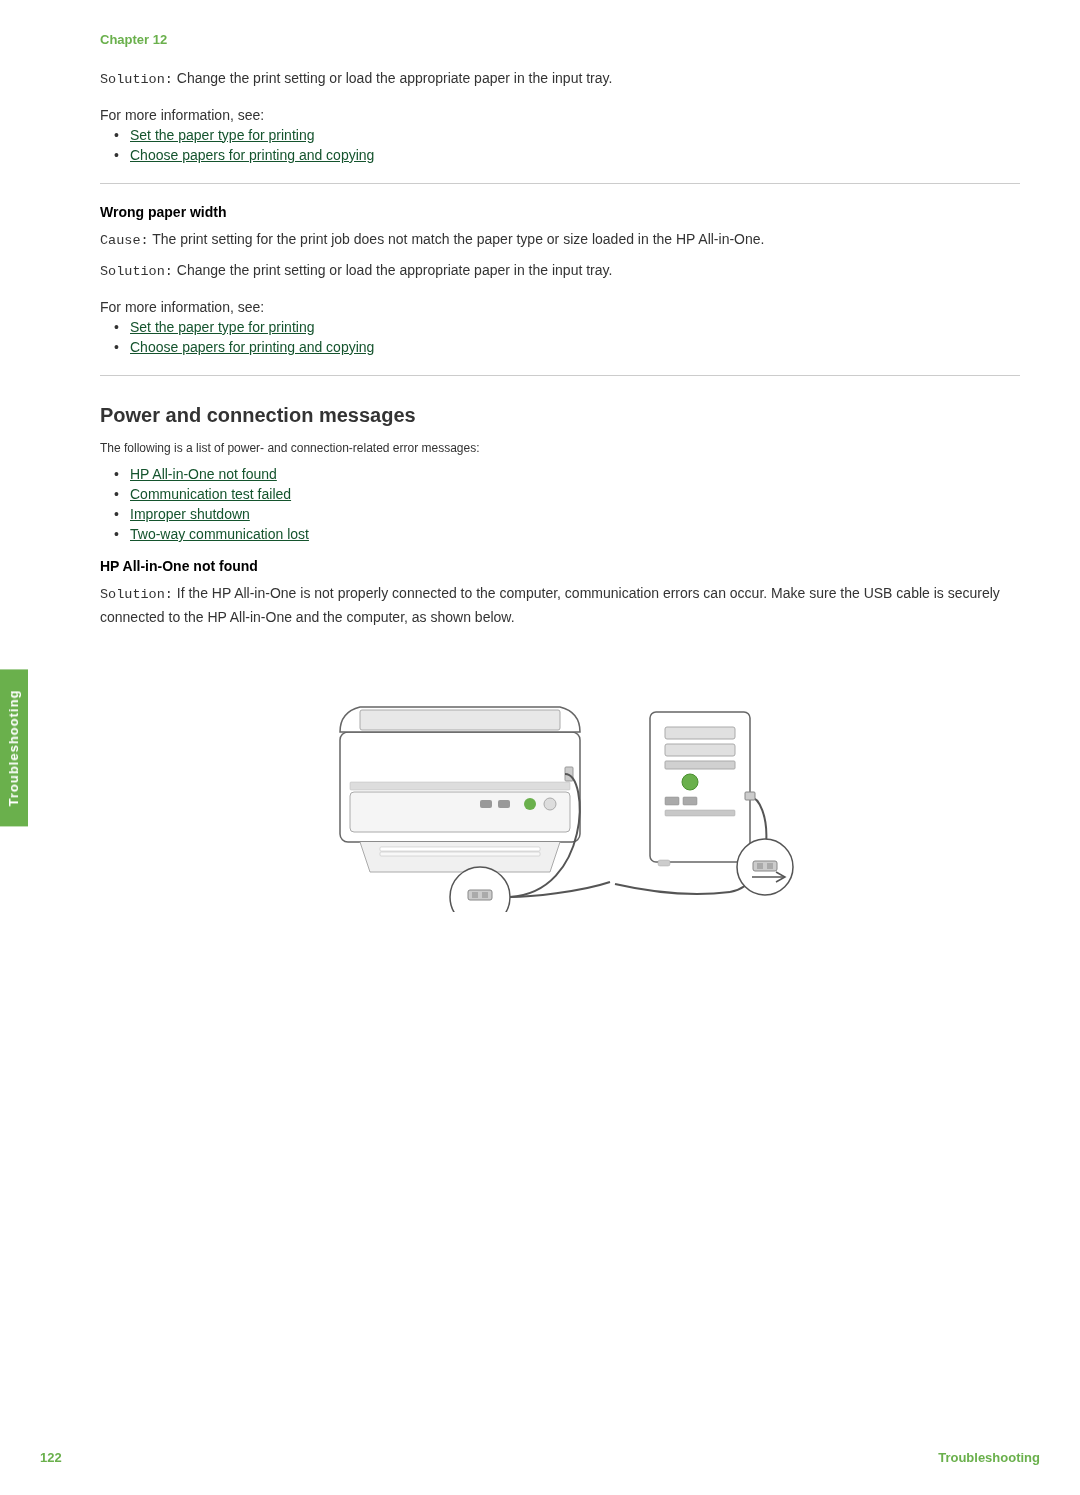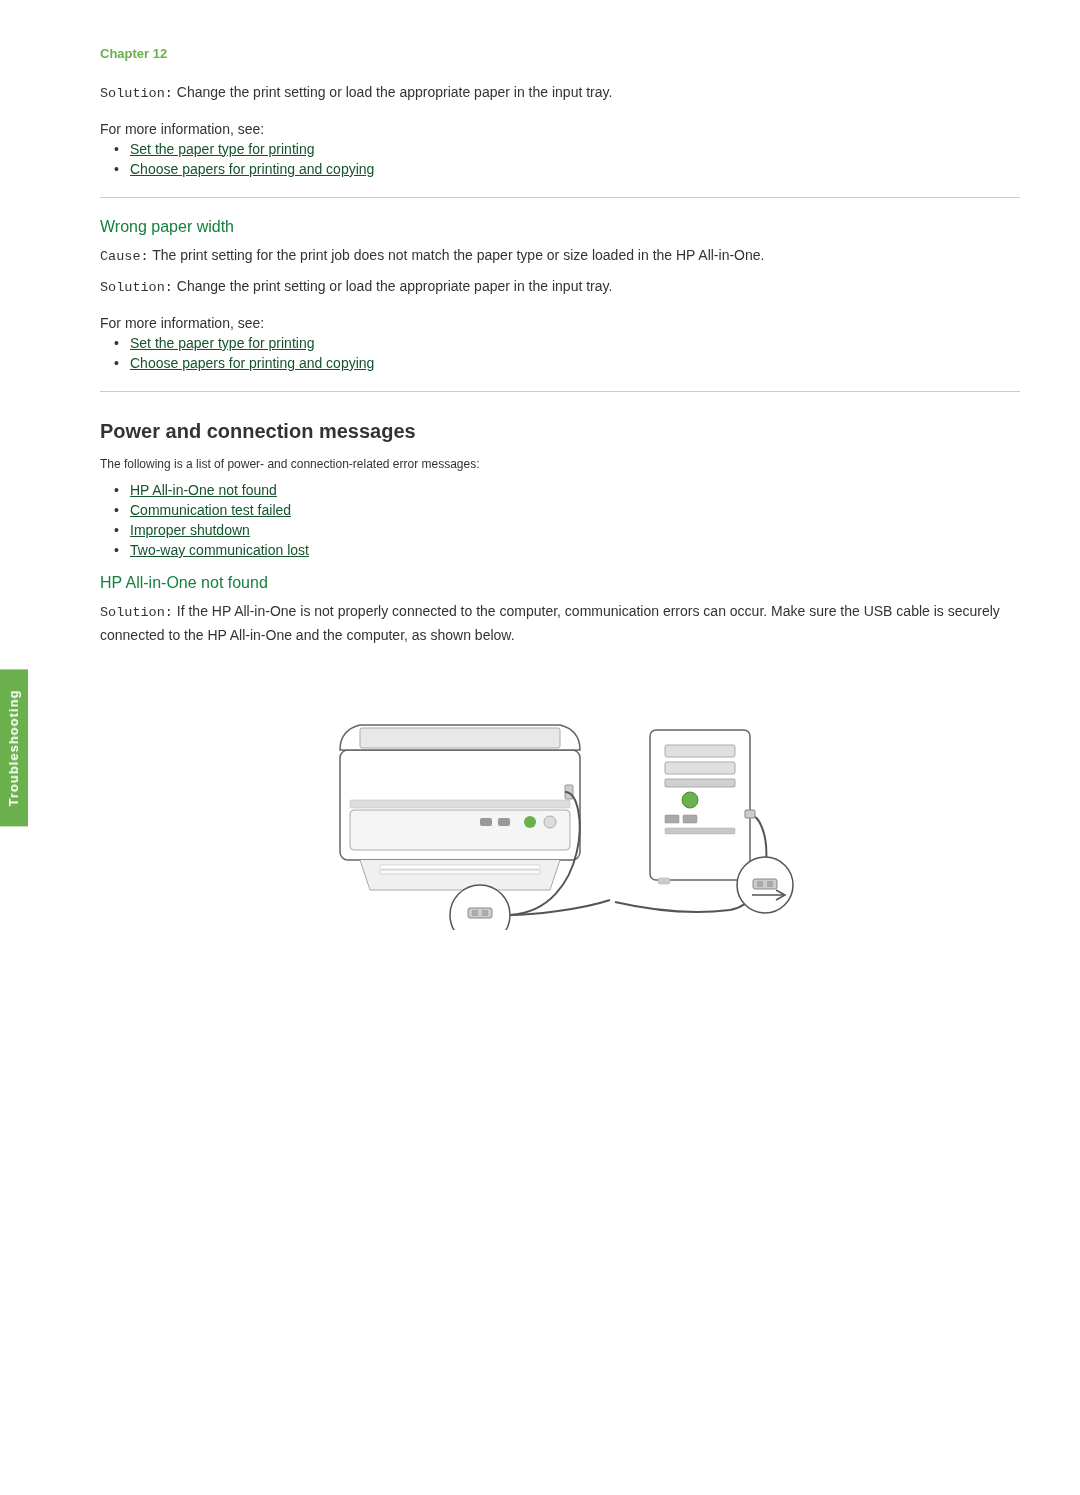--- a/index.html
+++ b/index.html
@@ -34,21 +34,21 @@
       writing-mode: vertical-rl;
       text-orientation: mixed;
       padding: 20px 6px;
       white-space: nowrap;
       z-index: 100;
       letter-spacing: 1px;
     }
 
     .content-area {
       margin-left: 40px;
-      padding: 36px 60px 60px 60px;
+      padding: 22px 60px 60px 60px;
       flex: 1;
       max-width: 1040px;
     }
 
     
     .chapter-header {
       color: #6ab04c;
       font-size: 13px;
       font-weight: bold;
       margin-bottom: 20px;
@@ -99,23 +99,23 @@
     }
 
     
     .divider {
       border: none;
       border-top: 1px solid #ccc;
       margin: 20px 0;
     }
 
     .subsection-heading {
-      color: #15803d;
-      font-size: 16px;
-      font-weight: normal;
+      color: #000000;
+      font-size: 14px;
+      font-weight: bold;
       margin: 16px 0 8px 0;
     }
 
     
     .h2-heading {
       color: #333;
       font-size: 20px;
       font-weight: bold;
       margin: 28px 0 12px 0;
     }
@@ -302,15 +302,19 @@
 
         <rect x="443" y="209" width="24" height="10" rx="2" fill="#ccc" stroke="#888" stroke-width="1"></rect>
         <rect x="447" y="211" width="6" height="6" fill="#aaa"></rect>
         <rect x="457" y="211" width="6" height="6" fill="#aaa"></rect>
 
         <path d="M466,220 L475,225 L466,230" fill="none" stroke="#555" stroke-width="1.5"></path>
         <line x1="442" y1="225" x2="475" y2="225" stroke="#555" stroke-width="1.5"></line>
       </svg>
     </div>
 
+    <div class="page-footer">
+      <span class="footer-page-num">122</span>
+      <span class="footer-label">Troubleshooting</span>
+    </div>
 
   </div>
 </div>
 
 </body></html>

